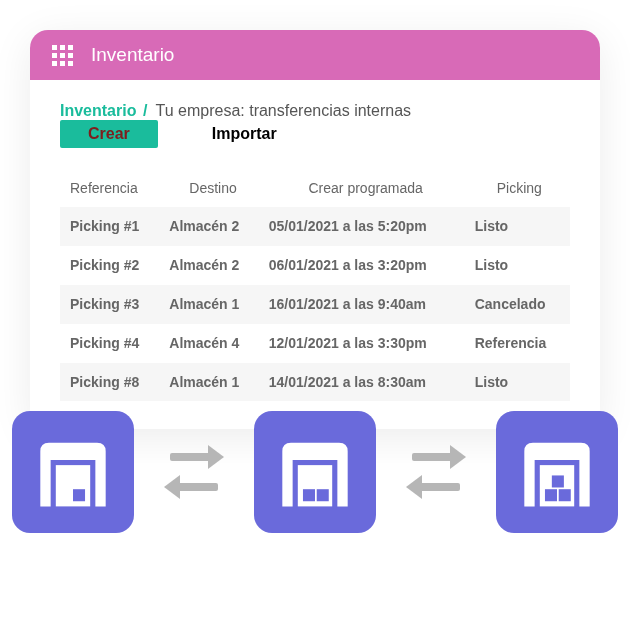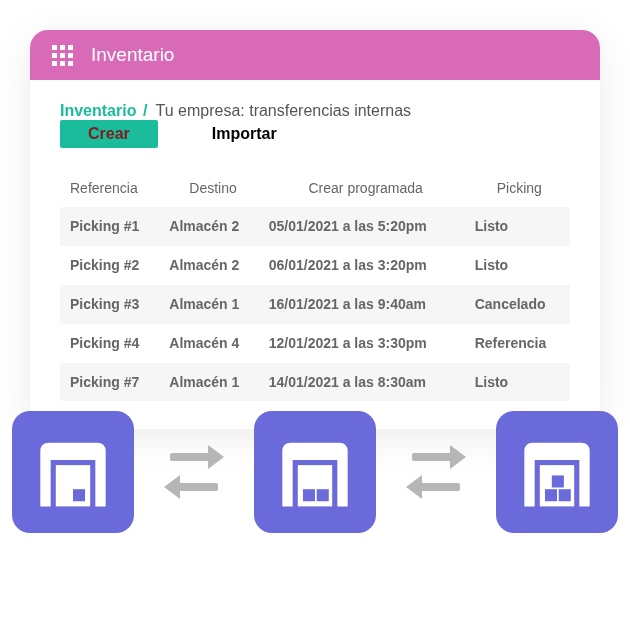--- a/index.html
+++ b/index.html
@@ -127,21 +127,21 @@
             <td>16/01/2021 a las 9:40am</td>
             <td>Cancelado</td>
           </tr>
           <tr>
             <td>Picking #4</td>
             <td>Almacén 4</td>
             <td>12/01/2021 a las 3:30pm</td>
             <td>Referencia</td>
           </tr>
           <tr>
-            <td>Picking #7</td>
+            <td>Picking #8</td>
             <td>Almacén 1</td>
             <td>14/01/2021 a las 8:30am</td>
             <td>Listo</td>
           </tr>
         </tbody>
     </table>
   </div>
 </div>
 
 <div class="warehouses">

